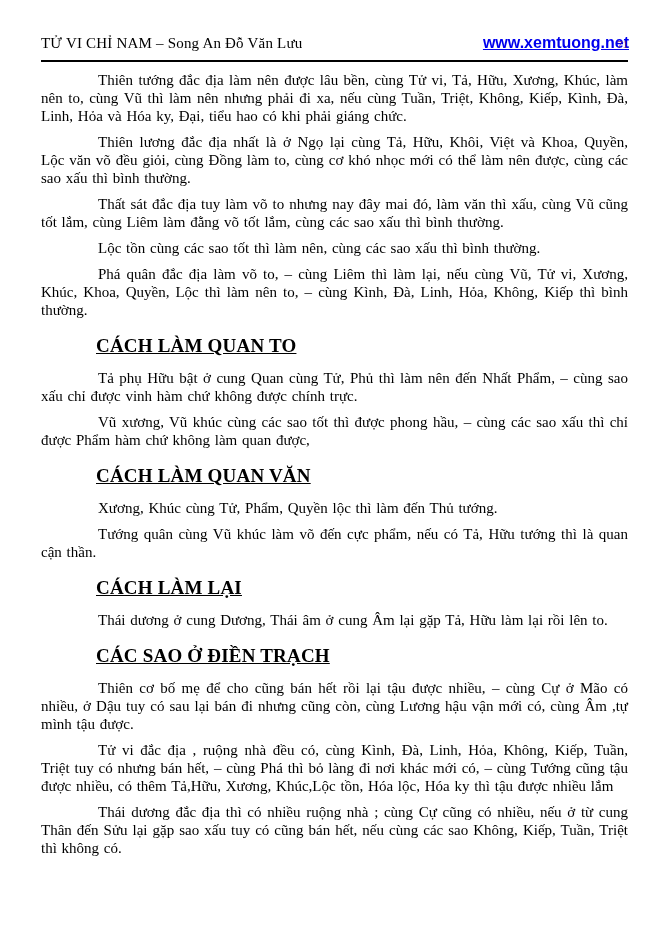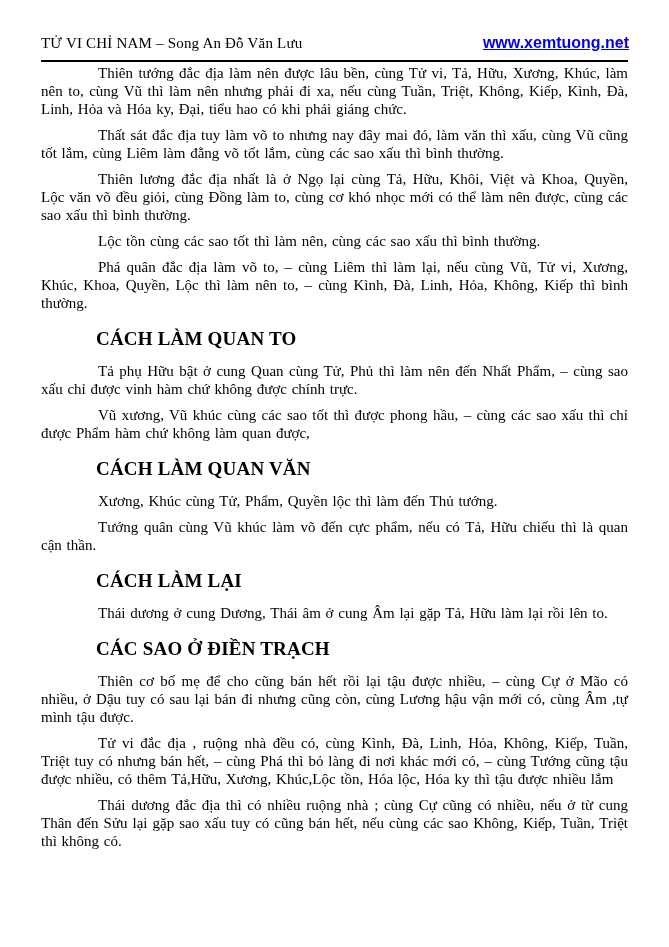--- a/index.html
+++ b/index.html
@@ -53,68 +53,69 @@
     z-index: 2;
   }
   .header-rule {
     height: 0;
     border: none;
     border-top: 2px solid #000000;
     margin: 8px 0 0 0;
   }
   
   .content {
-    margin-top: 2px;
+    margin-top: 9px;
   }
   .para {
     font-size: 15px;
     line-height: 18px;
     text-align: justify;
     text-indent: 57px;
     margin: 0 0 8px 0;
     word-spacing: 1px;
   }
   .section-heading {
     font-size: 19px;
     font-weight: bold;
     line-height: 22px;
     margin: 16px 0 12px 55px;
     letter-spacing: 0.2px;
+    text-decoration: underline;
   }
 </style>
 </head>
 <body>
 
 <div class="page">
 
   <div class="page-header">
     <span class="header-title">TỬ VI CHỈ NAM – Song An Đỗ Văn Lưu</span>
     <span class="header-right">
       <a class="website-link" href="#">www.xemtuong.net</a>
       <span class="page-number">71</span>
     </span>
   </div>
 
   <hr class="header-rule">
 
   <div class="content">
 
     <p class="para">Thiên tướng đắc địa làm nên được lâu bền, cùng Tử vi, Tả, Hữu, Xương, Khúc, làm nên to, cùng Vũ thì làm nên nhưng phải đi xa, nếu cùng Tuần, Triệt, Không, Kiếp, Kình, Đà, Linh, Hỏa và Hóa ky, Đại, tiểu hao có khi phải giáng chức.</p>
+    <p class="para">Thiên lương đắc địa nhất là ở Ngọ lại cùng Tả, Hữu, Khôi, Việt và Khoa, Quyền, Lộc văn võ đều giỏi, cùng Đồng làm to, cùng cơ khó nhọc mới có thể làm nên được, cùng các sao xấu thì bình thường.</p>
     <p class="para">Thất sát đắc địa tuy làm võ to nhưng nay đây mai đó, làm văn thì xấu, cùng Vũ cũng tốt lắm, cùng Liêm làm đằng võ tốt lắm, cùng các sao xấu thì bình thường.</p>
-    <p class="para">Thiên lương đắc địa nhất là ở Ngọ lại cùng Tả, Hữu, Khôi, Việt và Khoa, Quyền, Lộc văn võ đều giỏi, cùng Đồng làm to, cùng cơ khó nhọc mới có thể làm nên được, cùng các sao xấu thì bình thường.</p>
     <p class="para">Lộc tồn cùng các sao tốt thì làm nên, cùng các sao xấu thì bình thường.</p>
     <p class="para">Phá quân đắc địa làm võ to, – cùng Liêm thì làm lại, nếu cùng Vũ, Tử vi, Xương, Khúc, Khoa, Quyền, Lộc thì làm nên to, – cùng Kình, Đà, Linh, Hỏa, Không, Kiếp thì bình thường.</p>
 
     <h2 class="section-heading">CÁCH LÀM QUAN TO</h2>
     <p class="para">Tả phụ Hữu bật  ở cung Quan cùng Tử, Phủ thì làm nên đến Nhất Phẩm, – cùng sao xấu chỉ được vinh hàm chứ không được chính trực.</p>
     <p class="para">Vũ xương, Vũ khúc cùng các sao tốt thì được phong hầu, – cùng các sao xấu thì chỉ được Phẩm hàm chứ không làm quan được,</p>
 
     <h2 class="section-heading">CÁCH LÀM QUAN VĂN</h2>
     <p class="para">Xương, Khúc cùng Tử, Phẩm, Quyền lộc thì làm đến Thủ tướng.</p>
-    <p class="para">Tướng quân cùng Vũ khúc làm võ đến cực phẩm, nếu có Tả, Hữu chiếu thì là quan cận thần.</p>
+    <p class="para">Tướng quân cùng Vũ khúc làm võ đến cực phẩm, nếu có Tả, Hữu tướng thì là quan cận thần.</p>
 
     <h2 class="section-heading">CÁCH LÀM LẠI</h2>
     <p class="para">Thái dương ở cung Dương, Thái âm ở cung Âm lại gặp Tả, Hữu làm lại rồi lên to.</p>
 
     <h2 class="section-heading">CÁC SAO Ở ĐIỀN TRẠCH</h2>
     <p class="para">Thiên cơ bố mẹ để cho cũng bán hết rồi lại tậu được nhiều, – cùng Cự ở Mão có nhiều, ở Dậu tuy có sau lại bán đi nhưng cũng còn, cùng Lương hậu vận mới có, cùng Âm ,tự mình tậu được.</p>
     <p class="para">Tử vi đắc địa , ruộng nhà đều có, cùng Kình, Đà, Linh, Hỏa, Không, Kiếp, Tuần, Triệt tuy có nhưng bán hết, – cùng Phá thì bỏ làng đi nơi khác mới có, – cùng Tướng cũng tậu được nhiều, có thêm Tả,Hữu, Xương, Khúc,Lộc tồn, Hóa lộc, Hóa ky thì tậu được nhiều lắm</p>
     <p class="para">Thái dương đắc địa thì có nhiều ruộng nhà ; cùng Cự cũng có nhiều, nếu ở từ cung Thân đến Sửu lại gặp sao xấu tuy có cũng bán hết, nếu cùng các sao Không, Kiếp, Tuần, Triệt thì không có.</p>
 
   </div>

